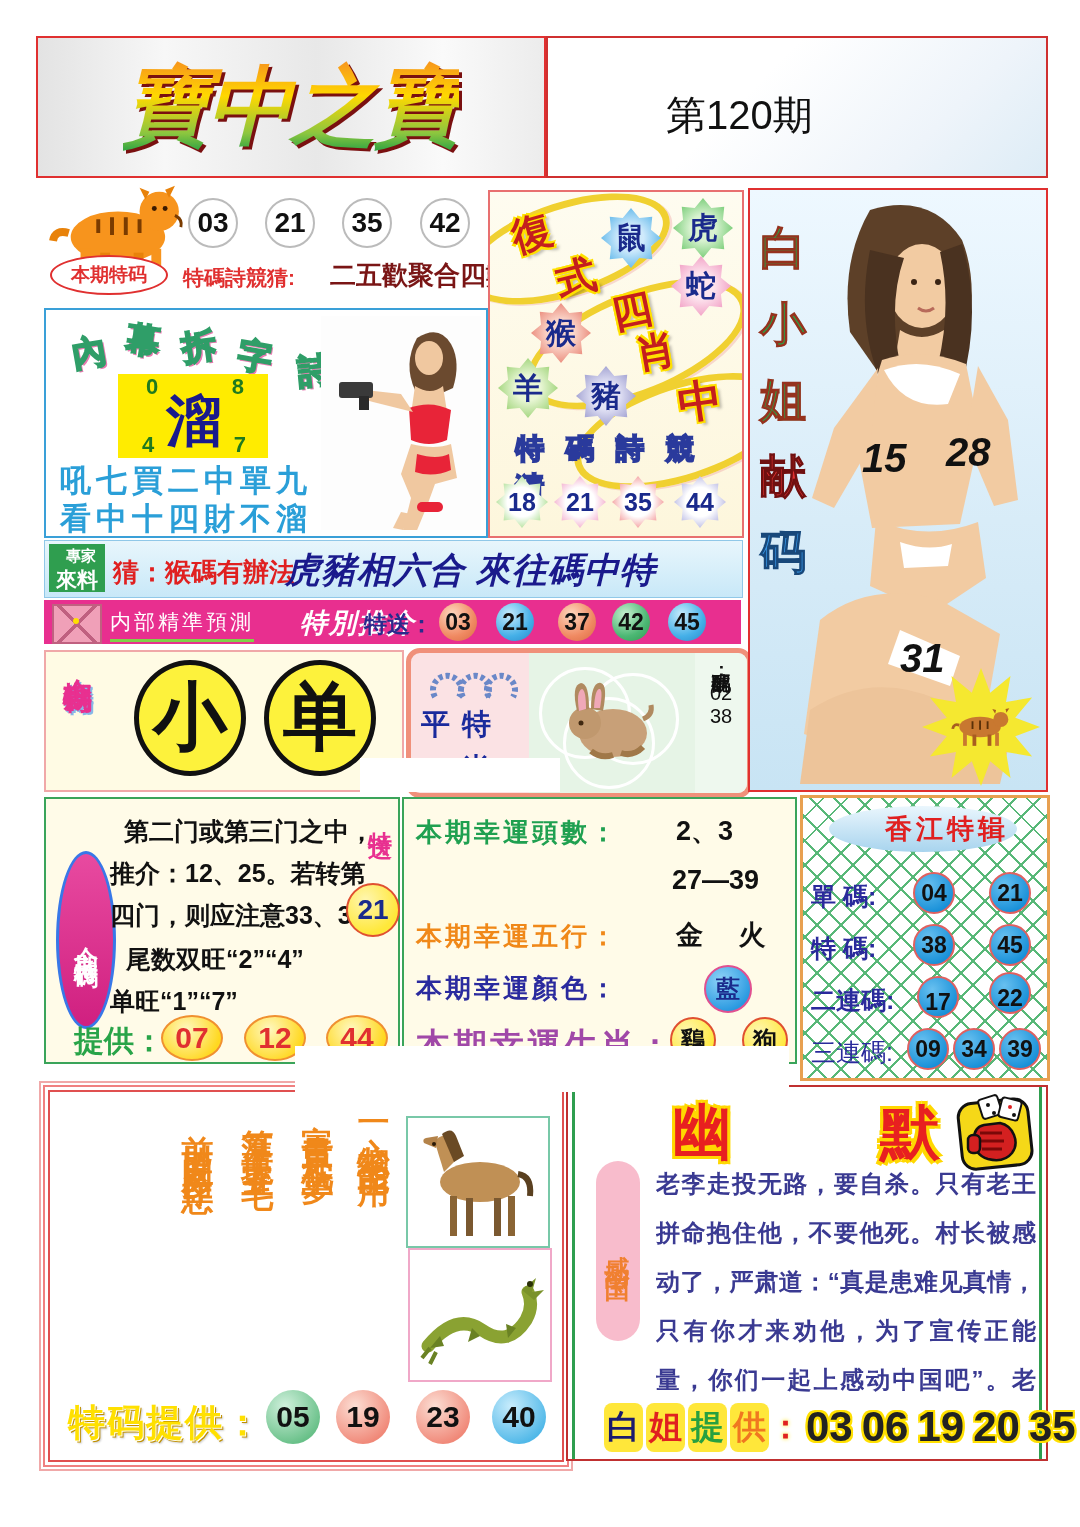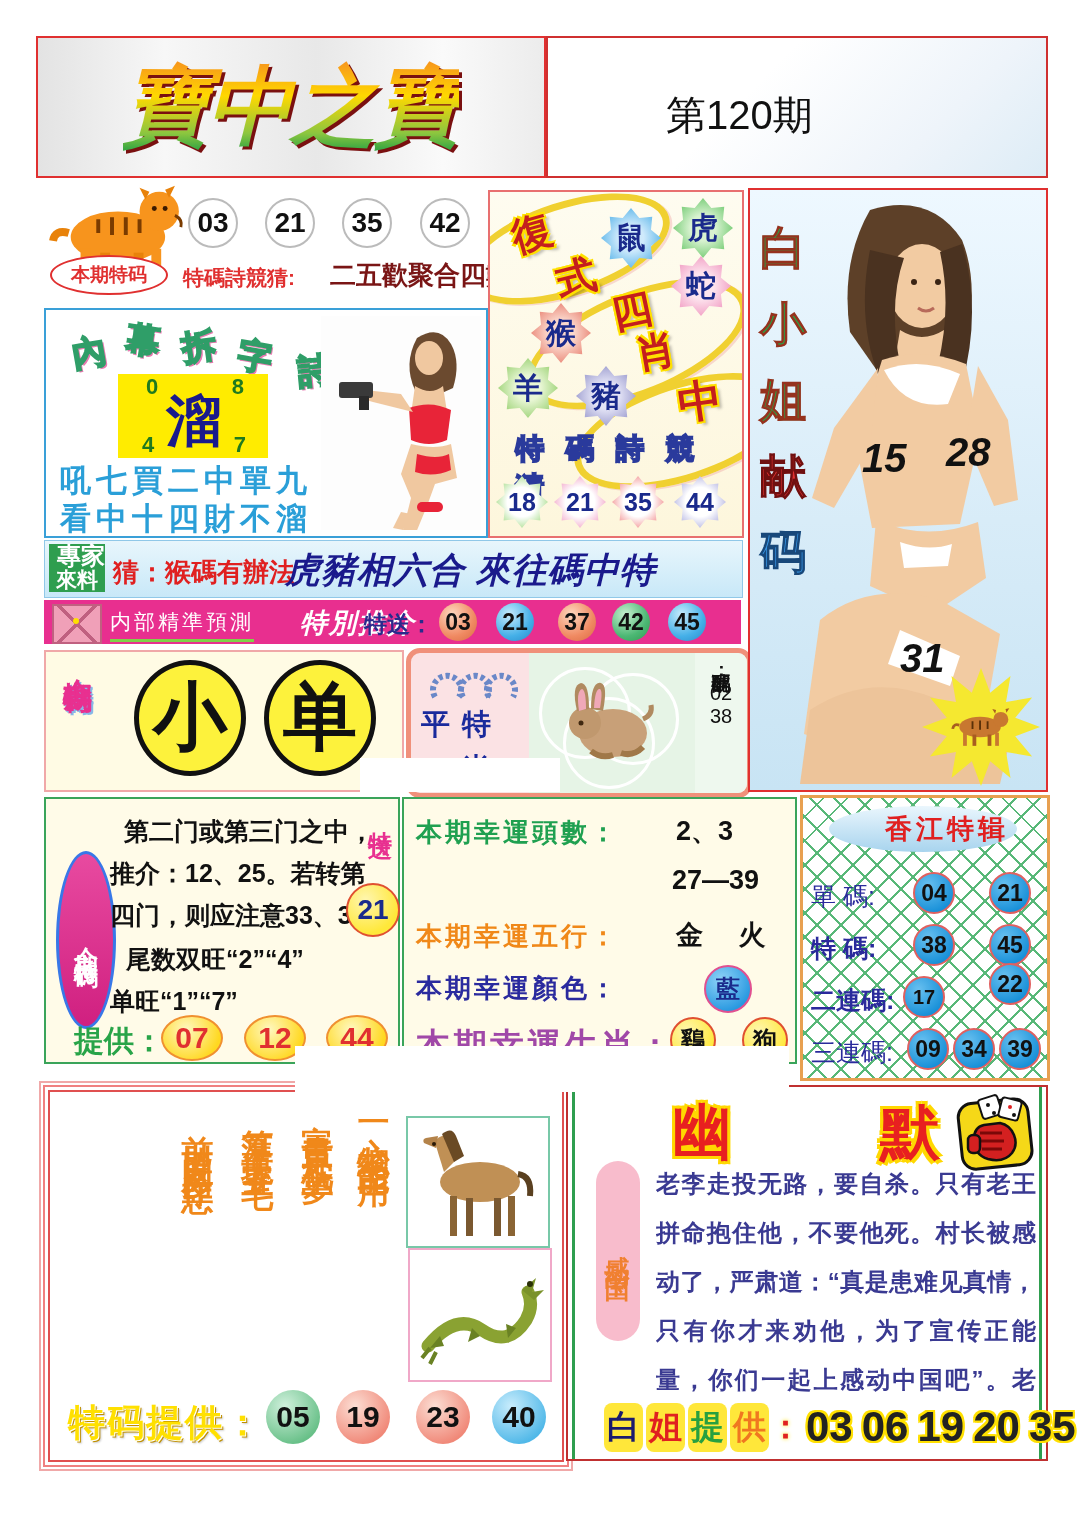--- a/index.html
+++ b/index.html
@@ -137,21 +137,21 @@
     <div class="b star8" style="left:122px;top:284px;width:52px;height:52px;background:radial-gradient(circle,#ffffff 40%,#f08080 85%);">
         <span style="font-size:25px;color:#1a2a8c;font-weight:bold;">35</span>
       </div>
     <div class="b star8" style="left:184px;top:284px;width:52px;height:52px;background:radial-gradient(circle,#ffffff 40%,#a8a8dc 85%);">
         <span style="font-size:25px;color:#1a2a8c;font-weight:bold;">44</span>
       </div>
   </div>
 
   <div class="b" style="left:44px;top:540px;width:697px;height:56px;background:linear-gradient(180deg,#e8f6fc,#c8e8f8);border:1px solid #90c8e8;">
     <div class="b" style="left:4px;top:3px;width:56px;height:48px;background:#2f9e4f;display:flex;flex-direction:column;align-items:center;justify-content:center;">
-      <span style="color:#fff;font-size:24px;font-weight:bold;line-height:24px;margin-left:8px;">專家</span>
+      <span style="color:#fff;font-size:15px;font-weight:bold;line-height:24px;margin-left:8px;">專家</span>
       <span style="color:#fff;font-size:21px;font-weight:bold;line-height:24px;">來料</span>
     </div>
     <span class="b" style="left:68px;top:14px;font-size:26px;color:#e02020;font-weight:bold;">猜：猴碼有辦法</span>
     <span class="b" style="left:240px;top:6px;font-size:35px;color:#1a1a8c;font-weight:bold;font-style:italic;letter-spacing:1px;">虎豬相六合 來往碼中特</span>
   </div>
 
   <div class="b" style="left:44px;top:600px;width:697px;height:44px;background:#e82f8f;">
     <div class="b" style="left:8px;top:4px;width:46px;height:36px;background:#f0a0b8;border:2px solid #c06080;
                 background-image:linear-gradient(45deg,transparent 47%,#c06080 47%,#c06080 53%,transparent 53%),linear-gradient(-45deg,transparent 47%,#c06080 47%,#c06080 53%,transparent 53%);">
       <span class="b" style="left:19px;top:12px;width:6px;height:6px;background:#ffe000;border-radius:50%;"></span>
@@ -302,39 +302,39 @@
     <div class="b ball" style="left:338px;top:218px;width:46px;height:46px;background:radial-gradient(circle at 35% 30%,#fff6b0,#ffe83a 75%);border:2px solid #e05030;">
       <span style="font-size:24px;color:#111;">狗</span>
     </div>
   </div>
 
   <div class="b" style="left:800px;top:795px;width:244px;height:280px;border:3px solid #e8a050;background-color:#fff;
               background-image:repeating-linear-gradient(45deg,transparent 0 15px,#58b878 15px 17px),repeating-linear-gradient(-45deg,transparent 0 15px,#58b878 15px 17px);">
     <div class="b" style="left:26px;top:8px;width:188px;height:46px;border-radius:50%;background:linear-gradient(180deg,#eaf6fd,#a8d4ee);display:flex;align-items:center;justify-content:center;">
       <span style="color:#e02020;font-size:27px;font-weight:bold;letter-spacing:4px;margin-left:48px;">香江特辑</span>
     </div>
-    <span class="b" style="left:8px;top:82px;font-size:25px;font-weight:normal;color:#2a2a9c;">單 碼:</span>
+    <span class="b" style="left:8px;top:82px;font-size:25px;font-weight:bold;color:#2a2a9c;">單 碼:</span>
     <div class="b ball" style="left:110px;top:74px;width:42px;height:42px;background:radial-gradient(circle at 35% 30%,#68c0f0,#1890d8 75%);border:2px solid #e06060;color:#111;font-size:23px;">
         <span>04</span>
       </div>
     <div class="b ball" style="left:186px;top:74px;width:42px;height:42px;background:radial-gradient(circle at 35% 30%,#68c0f0,#1890d8 75%);border:2px solid #e06060;color:#111;font-size:23px;">
         <span>21</span>
       </div>
     <span class="b" style="left:8px;top:134px;font-size:25px;font-weight:bold;color:#2a2a9c;">特 碼:</span>
     <div class="b ball" style="left:110px;top:126px;width:42px;height:42px;background:radial-gradient(circle at 35% 30%,#68c0f0,#1890d8 75%);border:2px solid #e06060;color:#111;font-size:23px;">
         <span>38</span>
       </div>
     <div class="b ball" style="left:186px;top:126px;width:42px;height:42px;background:radial-gradient(circle at 35% 30%,#68c0f0,#1890d8 75%);border:2px solid #e06060;color:#111;font-size:23px;">
         <span>45</span>
       </div>
     <span class="b" style="left:8px;top:186px;font-size:25px;font-weight:bold;color:#2a2a9c;">二連碼:</span>
-    <div class="b ball" style="left:100px;top:178px;width:42px;height:42px;background:radial-gradient(circle at 35% 30%,#68c0f0,#1890d8 75%);border:2px solid #e06060;color:#111;font-size:20px;">
+    <div class="b ball" style="left:114px;top:178px;width:42px;height:42px;background:radial-gradient(circle at 35% 30%,#68c0f0,#1890d8 75%);border:2px solid #e06060;color:#111;font-size:23px;align-items:flex-end;">
         <span>17</span>
       </div>
-    <div class="b ball" style="left:186px;top:165px;width:42px;height:42px;background:radial-gradient(circle at 35% 30%,#68c0f0,#1890d8 75%);border:2px solid #e06060;color:#111;font-size:23px;">
+    <div class="b ball" style="left:186px;top:174px;width:42px;height:42px;background:radial-gradient(circle at 35% 30%,#68c0f0,#1890d8 75%);border:2px solid #e06060;color:#111;font-size:23px;align-items:flex-end;">
         <span>22</span>
       </div>
     <span class="b" style="left:8px;top:238px;font-size:25px;font-weight:normal;color:#2a2a9c;">三連碼:</span>
     <div class="b ball" style="left:104px;top:230px;width:42px;height:42px;background:radial-gradient(circle at 35% 30%,#68c0f0,#1890d8 75%);border:2px solid #e06060;color:#111;font-size:23px;text-align:center;">
         <span>09</span>
       </div>
     <div class="b ball" style="left:150px;top:230px;width:42px;height:42px;background:radial-gradient(circle at 35% 30%,#68c0f0,#1890d8 75%);border:2px solid #e06060;color:#111;font-size:23px;">
         <span>34</span>
       </div>
     <div class="b ball" style="left:196px;top:230px;width:42px;height:42px;background:radial-gradient(circle at 35% 30%,#68c0f0,#1890d8 75%);border:2px solid #e06060;color:#111;font-size:23px;">

